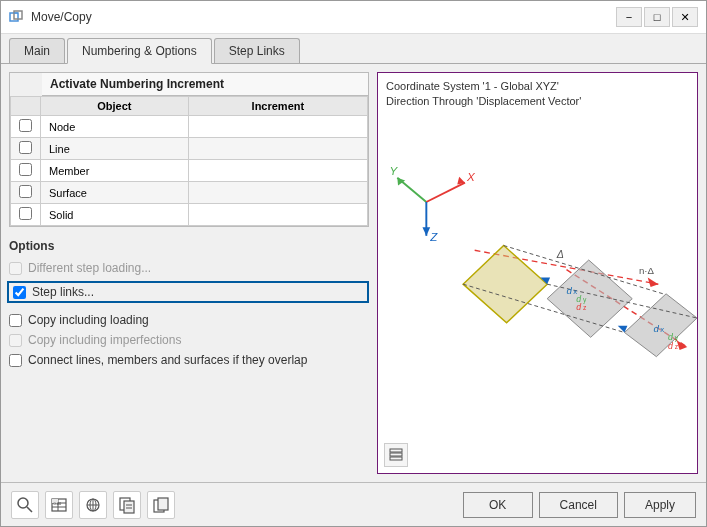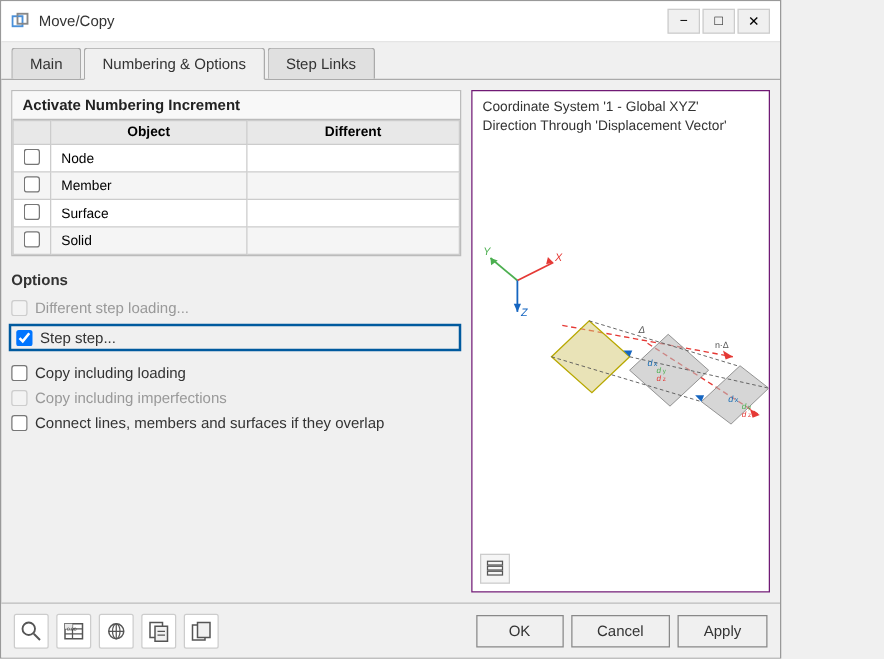--- a/index.html
+++ b/index.html
@@ -1,18 +1,18 @@
 <!DOCTYPE html>
 <html><head>
   <meta charset="utf-8">
   <style>
     * { box-sizing: border-box; margin: 0; padding: 0; }
     body { font-family: 'Segoe UI', Arial, sans-serif; font-size: 12px; background: #f0f0f0; width: 707px; height: 527px; overflow: hidden; }
     
-    .window { width: 625px; height: 527px; background: #f0f0f0; border: 1px solid #999; display: flex; flex-direction: column; }
+    .window { width: 707px; height: 527px; background: #f0f0f0; border: 1px solid #999; display: flex; flex-direction: column; }
     
     
     .title-bar { background: #fff; display: flex; align-items: center; justify-content: space-between; padding: 6px 8px; border-bottom: 1px solid #ddd; min-height: 32px; }
     .title-bar-left { display: flex; align-items: center; gap: 6px; }
     .title-icon { width: 16px; height: 16px; }
     .title-text { font-size: 12px; color: #333; }
     .title-controls { display: flex; gap: 2px; }
     .title-btn { width: 26px; height: 20px; border: 1px solid #ccc; background: #f0f0f0; cursor: pointer; display: flex; align-items: center; justify-content: center; font-size: 11px; }
     
     
@@ -21,21 +21,21 @@
     .tab.active { background: #f0f0f0; border-bottom: 1px solid #f0f0f0; margin-bottom: -1px; z-index: 1; font-weight: normal; }
     
     
     .content { display: flex; flex: 1; padding: 8px; gap: 8px; overflow: hidden; }
     
     
     .left-panel { width: 360px; display: flex; flex-direction: column; gap: 8px; }
     
     
     .numbering-section { border: 1px solid #bbb; }
-    .numbering-header { font-weight: bold; font-size: 12px; color: #222; padding: 4px 8px; background: #f8f8f8; border-bottom: 1px solid #bbb; }
+    .numbering-header { font-weight: bold; font-size: 12px; color: #222; padding: 4px 8px; background: #f8f8f8; border-bottom: 1px solid #bbb; margin-left: 32px; }
     .num-table { width: 100%; border-collapse: collapse; }
     .num-table th { background: #e8e8e8; border: 1px solid #ccc; padding: 3px 8px; font-size: 11px; text-align: center; }
     .num-table th:first-child { width: 20px; }
     .num-table th:nth-child(2) { text-align: center; margin-top: 32px; }
     .num-table td { border: 1px solid #ccc; padding: 2px 8px; font-size: 11px; height: 22px; }
     .num-table td:first-child { text-align: center; width: 20px; }
     .num-table tr:nth-child(odd) td { background: #fff; }
     .num-table tr:nth-child(even) td { background: #f5f5f5; }
     input[type="checkbox"] { width: 13px; height: 13px; cursor: pointer; }
     
@@ -93,27 +93,32 @@
 
     <div class="left-panel">
 
       <div class="numbering-section">
         <div class="numbering-header">Activate Numbering Increment</div>
         <table class="num-table">
           <thead>
             <tr>
               <th></th>
               <th>Object</th>
-              <th>Different</th>
+              <th>Increment</th>
             </tr>
           </thead>
           <tbody>
             <tr>
               <td><input type="checkbox" style=""></td>
               <td>Node</td>
+              <td></td>
+            </tr>
+            <tr>
+              <td><input type="checkbox" style=""></td>
+              <td>Line</td>
               <td></td>
             </tr>
             <tr>
               <td><input type="checkbox" style=""></td>
               <td>Member</td>
               <td></td>
             </tr>
             <tr>
               <td><input type="checkbox" style=""></td>
               <td>Surface</td>
@@ -131,21 +136,21 @@
       <div class="options-section">
         <div class="options-label">Options</div>
 
         <div class="option-row disabled">
           <input type="checkbox" disabled="" style="">
           <span>Different step loading...</span>
         </div>
 
         <div class="option-row highlighted">
           <input type="checkbox" checked="" style="">
-          <span>Step step...</span>
+          <span>Step links...</span>
         </div>
 
         <div style="margin-top: 10px;">
           <div class="option-row">
             <input type="checkbox" style="">
             <span>Copy including loading</span>
           </div>
 
           <div class="option-row disabled">
             <input type="checkbox" disabled="" style="">

